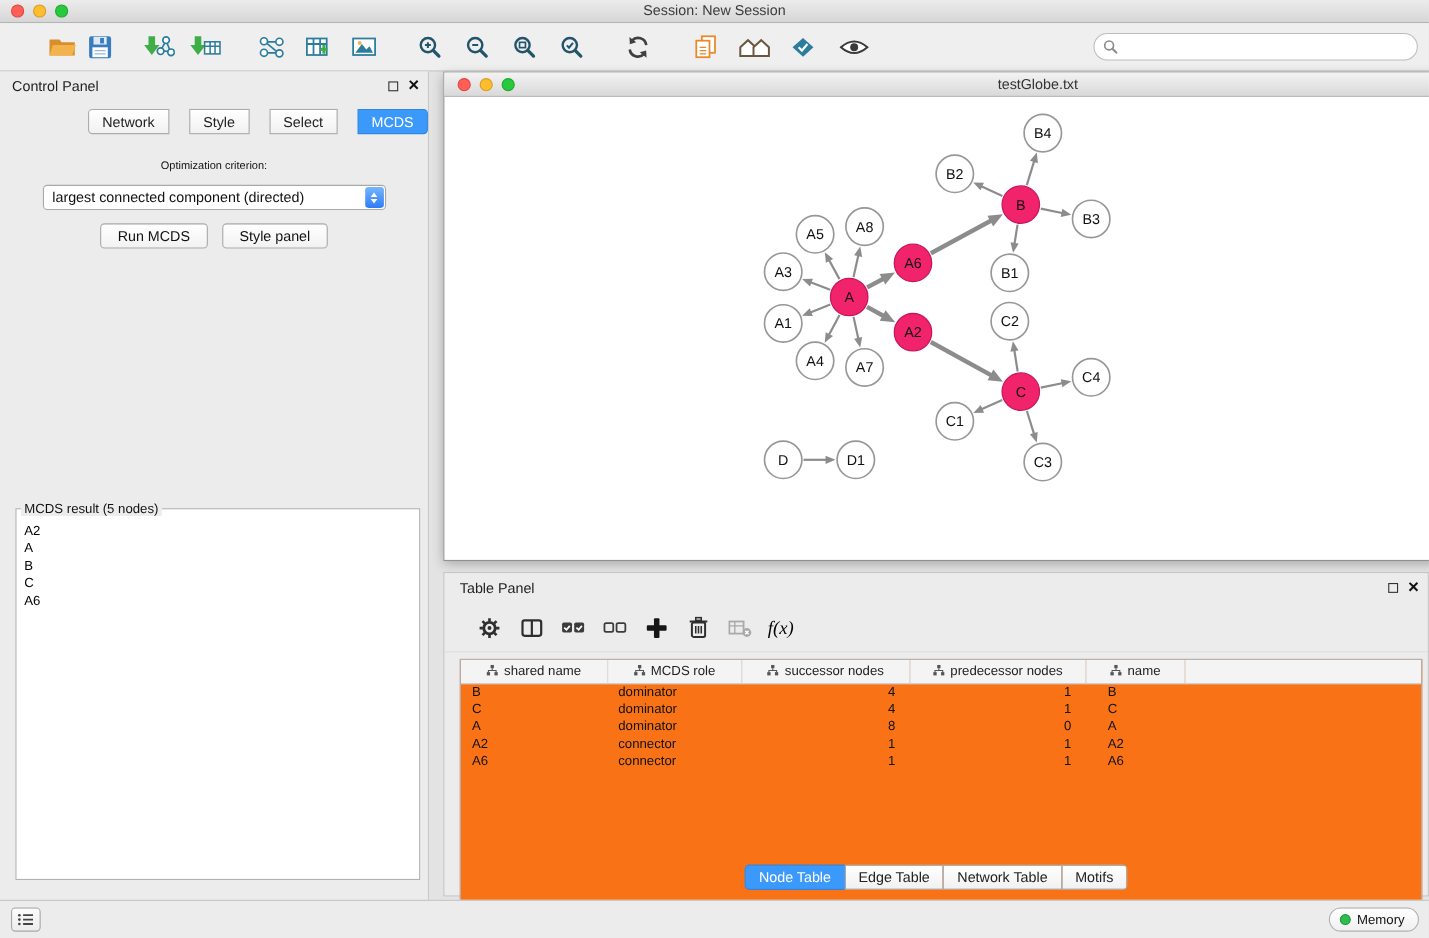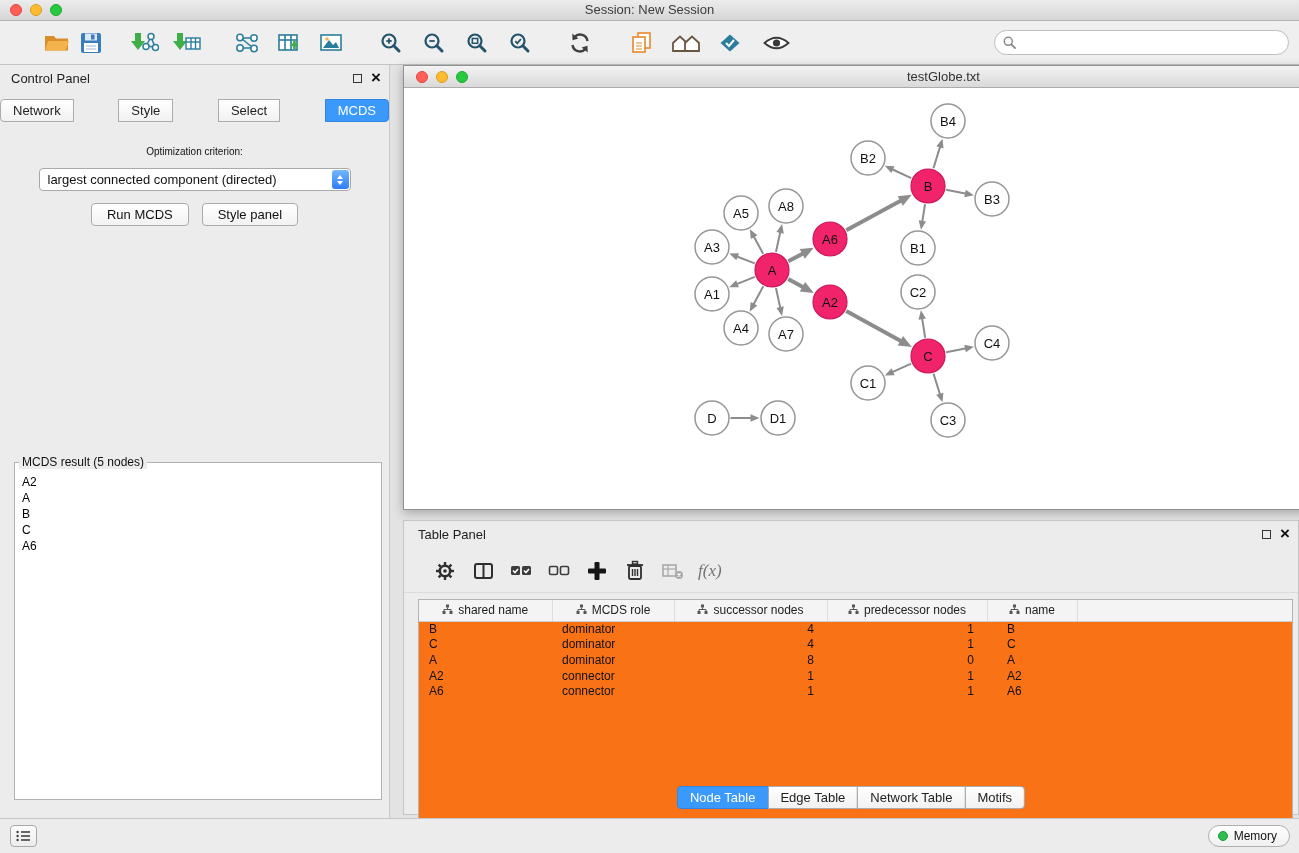--- a/index.html
+++ b/index.html
@@ -23,21 +23,21 @@
   .search-box { position:absolute; right:10px; top:9px; width:295px; height:25px; background:#fff;
     border:1px solid #bdbdbd; border-radius:13px; display:flex; align-items:center; padding:0 8px; }
   .search-box input { border:none; outline:none; flex:1; font-size:13px; background:transparent; margin-left:5px;
     font-family:"Liberation Sans","DejaVu Sans",sans-serif; }
 
   
   .control-panel { position:absolute; left:0; top:65px; width:390px; height:753px; background:#ececec; border-right:1px solid #c9c9c9; }
   .panel-header { position:relative; height:28px; line-height:28px; padding-left:11px; font-size:13px; color:#222; }
   .float-icon { position:absolute; right:27px; top:9px; width:9px; height:9px; border:1.5px solid #333; display:block; }
   .close-icon { position:absolute; right:8px; top:0; font-size:17px; font-weight:bold; color:#111; line-height:26px; }
-  .seg-tabs { display:flex; justify-content:space-between; margin-top:6px; }
+  .seg-tabs { display:flex; justify-content:flex-end; margin-top:6px;gap:19px; }
   .seg-tab { border:1px solid #acacac; margin-left:-1px; background:linear-gradient(#ffffff,#f1f1f1);
     padding:3px 12px; font-size:13px; color:#222; cursor:default; }
   .seg-tab:first-child { border-radius:4px 0 0 4px; margin-left:0; }
   .seg-tab:last-child { border-radius:0 4px 4px 0; }
   .seg-tab.active { background:#3b99fc; border-color:#3286e2; color:#fff; }
   .opt-label { text-align:center; margin-top:24px; font-size:10px; }
   .combo { width:312px; height:23px; margin:11px auto 0; background:#fff; border:1px solid #a9a9a9; border-radius:4px;
     display:flex; align-items:center; justify-content:space-between; padding-left:8px; font-size:13px; }
   .combo-text { white-space:nowrap; overflow:hidden; }
   .combo-arrows { width:17px; height:19px; border-radius:3px; margin-right:1px;
@@ -62,21 +62,21 @@
   .nw-title { text-align:center; line-height:22px; font-size:13px; color:#333; }
   .nw-canvas { position:absolute; left:1px; right:1px; top:23px; bottom:1px; background:#fff; overflow:hidden; }
   .resize-corner { position:absolute; right:0; bottom:0; width:14px; height:14px;
     background:repeating-linear-gradient(135deg, transparent 0 3px, #b9b9b9 3px 4px); }
 
   
   .table-panel { position:absolute; left:403px; top:520px; width:896px; height:295px; background:#ececec; border:1px solid #c6c6c6; }
   .tp-toolbar { position:absolute; left:0; top:28px; width:100%; height:44px; display:flex; align-items:center;
     padding-left:22px; gap:0; border-bottom:1px solid #dcdcdc; }
   .tp-btn { width:38px; height:38px; display:flex; align-items:center; justify-content:center; flex:0 0 auto; }
-  .fx-label { font-size:17px; color:#737373; font-family:"Liberation Serif","DejaVu Serif",serif; font-style:italic; margin-left:6px; }
+  .fx-label { font-size:17px; color:#000000; font-family:"Liberation Serif","DejaVu Serif",serif; font-style:italic; margin-left:6px; }
   .table-wrap { position:absolute; left:14px; top:78px; width:875px; height:241px; background:#f97316; border:1px solid #b3b3b3; overflow:hidden; }
   table.data-table { border-collapse:collapse; table-layout:fixed; width:100%; font-size:12px; }
   .data-table th { height:21px; background:#f4f4f4; border-bottom:1px solid #cfcfcf; border-right:1px solid #ddd;
     font-weight:normal; font-size:12px; color:#222; text-align:center; }
   .data-table th svg { vertical-align:-1px; margin-right:5px; }
   .data-table th:nth-child(1){width:133px} .data-table th:nth-child(2){width:122px}
   .data-table th:nth-child(3){width:153px} .data-table th:nth-child(4){width:160px}
   .data-table th:nth-child(5){width:90px}  .data-table th:nth-child(6){width:auto; border-right:none}
   .data-table td { height:15.7px; line-height:15.7px; white-space:nowrap; overflow:hidden; }
   td.a-l { text-align:left; padding-left:10px; }

